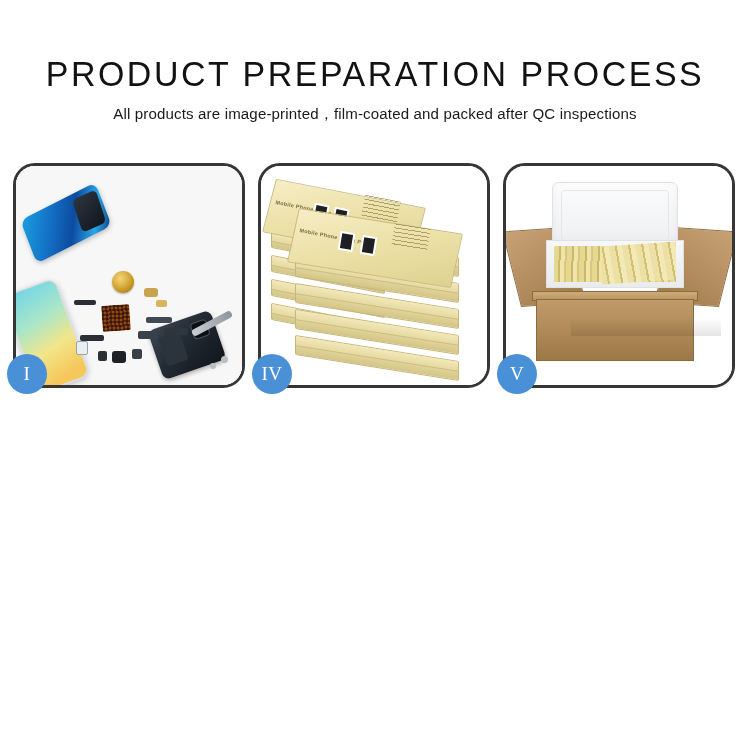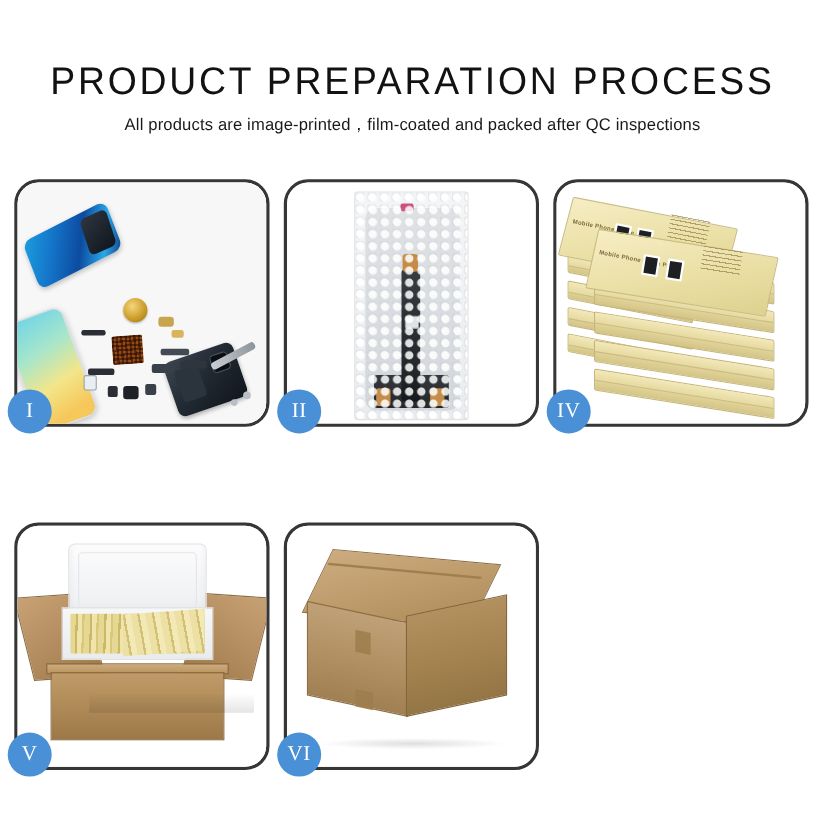--- a/index.html
+++ b/index.html
@@ -472,33 +472,20 @@
         <div class="chip c9"></div>
         <div class="chip c10"></div>
         <div class="chip c11"></div>
         <div class="chip c12"></div>
         <div class="chip c13"></div>
         <div class="tool"></div>
       </div>
       <div class="badge">I</div>
     </div>
 
-    <div class="panel">
-      <div class="panel-inner">
-        <div class="bubblepack">
-          <div class="bp-inner"></div>
-          <div class="bp-dot"></div>
-          <div class="bp-flex"></div>
-          <div class="bp-chip"></div>
-          <div class="bp-conn"></div>
-          <div class="bubble-overlay"></div>
-        </div>
-      </div>
-      <div class="badge">II</div>
-    </div>
 
 
     <div class="panel">
       <div class="panel-inner">
         <div class="stack">
           <div class="sbox sb-b5">
               <div class="lid"></div>
             </div>
           <div class="sbox sb-b4">
               <div class="lid"></div>
@@ -554,27 +541,15 @@
         <div class="v-contents"></div>
         <div class="v-contents2"></div>
         <div class="v-frontTop"></div>
         <div class="v-front">
           <div class="v-bottomShade"></div>
         </div>
       </div>
       <div class="badge">V</div>
     </div>
 
-    <div class="panel">
-      <div class="panel-inner">
-        <div class="vi-top"></div>
-        <div class="vi-topSeam"></div>
-        <div class="vi-left"></div>
-        <div class="vi-right"></div>
-        <div class="vi-tape1"></div>
-        <div class="vi-tape2"></div>
-        <div class="vi-shadow"></div>
-      </div>
-      <div class="badge">VI</div>
-    </div>
 
   </div>
 </div>
 
 </body></html>

